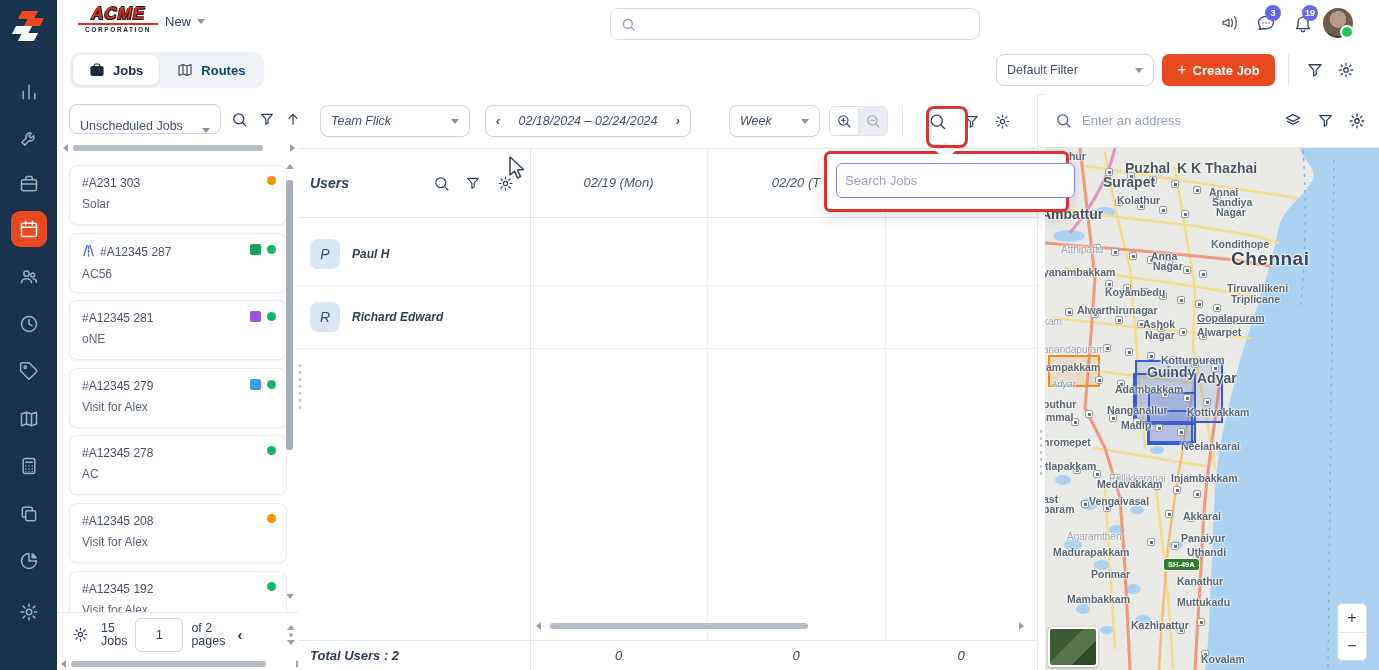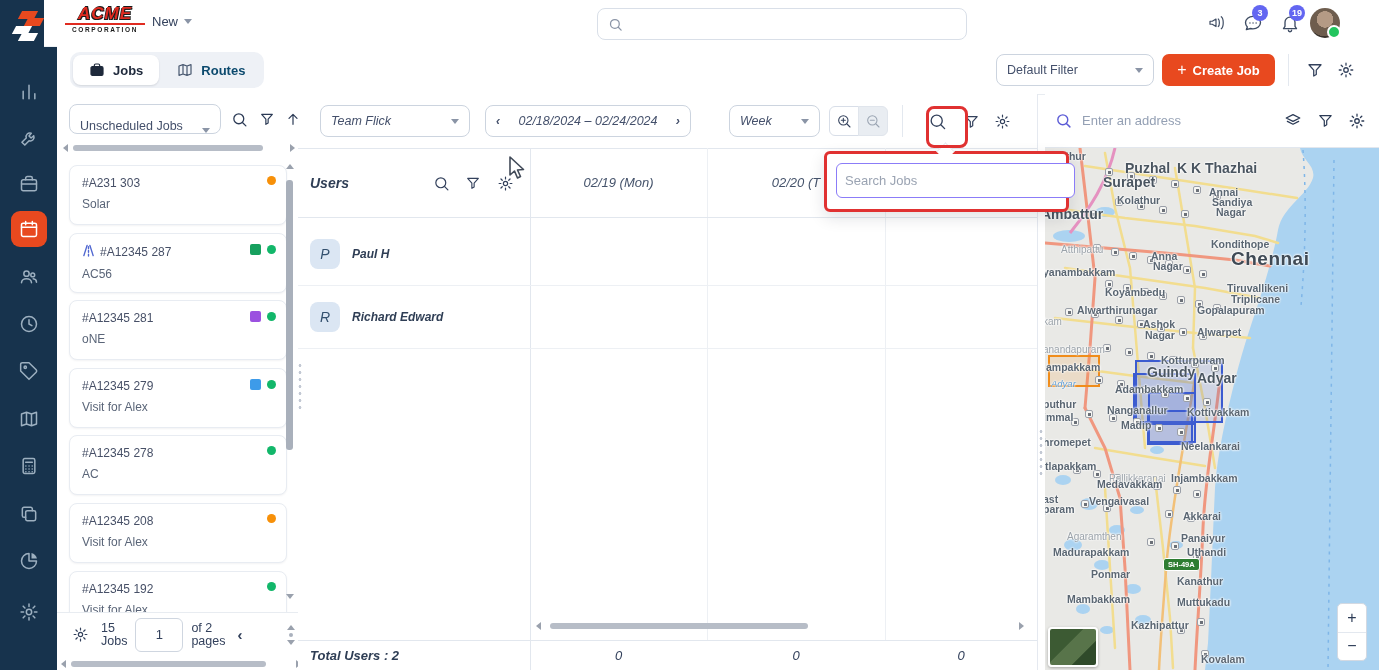--- a/index.html
+++ b/index.html
@@ -11,21 +11,21 @@
   
   .sidebar{position:absolute;left:0;top:0;width:57px;height:670px;background:#17334d;}
   .side-logo{position:absolute;left:10px;top:7px;width:36px;height:36px;}
   .side-logo i{position:absolute;width:16px;height:8px;transform:skewX(-28deg);}
   .nav-ic{position:absolute;left:50%;transform:translate(-50%,-50%);width:36px;height:36px;border-radius:9px;display:flex;align-items:center;justify-content:center;}
   .nav-ic svg{stroke:#9db0c0;fill:none;stroke-width:1.8;stroke-linecap:round;stroke-linejoin:round;}
   .nav-ic.active{background:#e8491f;}
   .nav-ic.active svg{stroke:#fff;}
 
   
-  .topbar{position:absolute;left:44px;top:0;width:1148px;height:46px;background:#fff;border-bottom:1px solid #eef1f4;}
+  .topbar{position:absolute;left:57px;top:0;width:1148px;height:46px;background:#fff;border-bottom:1px solid #eef1f4;}
   .brand{position:absolute;left:21px;top:5px;width:80px;text-align:center;}
   .brand .l1{font-size:17px;font-weight:900;font-style:italic;color:#e02b20;letter-spacing:1px;line-height:18px;text-shadow:1px 1px 0 #1a1a1a,-1px 1px 0 #1a1a1a,1px -1px 0 #1a1a1a;}
   .brand .l2{font-size:6.5px;font-weight:bold;color:#1a1a1a;letter-spacing:1.6px;border-top:2px solid #e02b20;padding-top:1px;line-height:7px;}
   .ws{position:absolute;left:108px;top:14px;display:flex;align-items:center;gap:6px;font-size:13px;color:#33415c;cursor:default;}
   .caret{width:0;height:0;border-left:4px solid transparent;border-right:4px solid transparent;border-top:5px solid #8a94a6;}
   .gsearch{position:absolute;left:553px;top:8px;width:348px;height:30px;border:1px solid #d9dfe8;border-radius:8px;display:flex;align-items:center;padding:0 10px;gap:8px;background:#fff;}
   .gsearch input{border:0;outline:0;flex:1;font-size:13px;color:#33415c;font-family:inherit;background:transparent;}
   .gsearch input::placeholder{color:#94a0b4;}
   .hd-ic{position:absolute;top:10px;width:26px;height:26px;display:flex;align-items:center;justify-content:center;}
   .hd-ic svg{stroke:#3e4c63;fill:none;stroke-width:1.6;stroke-linecap:round;stroke-linejoin:round;}
@@ -684,21 +684,21 @@
           <span class="mlabel gray" style="left: 16px; top: 96px;">Atthipattu</span>
           <span class="mlabel" style="left: -2px; top: 118px;">yanambakkam</span>
           <span class="mlabel" style="left: 106px; top: 102px;">Anna</span>
           <span class="mlabel" style="left: 108px; top: 112px;">Nagar</span>
           <span class="mlabel" style="left: 166px; top: 90px;">Kondithope</span>
           <span class="mlabel big" style="left: 186px; top: 100px;">Chennai</span>
           <span class="mlabel" style="left: 60px; top: 138px;">Koyambedu</span>
           <span class="mlabel" style="left: 182px; top: 134px;">Tiruvallikeni</span>
           <span class="mlabel" style="left: 186px; top: 145px;">Triplicane</span>
           <span class="mlabel" style="left: 32px; top: 156px;">Alwarthirunagar</span>
-          <span class="mlabel" style="left: 152px; top: 156px;">Gopalapuram</span>
+          <span class="mlabel" style="left: 152px; top: 164px; text-decoration: underline;">Gopalapuram</span>
           <span class="mlabel" style="left: 98px; top: 170px;">Ashok</span>
           <span class="mlabel" style="left: 100px; top: 181px;">Nagar</span>
           <span class="mlabel" style="left: 152px; top: 178px;">Alwarpet</span>
           <span class="mlabel gray" style="left: -2px; top: 168px;">kam</span>
           <span class="mlabel gray" style="left: -2px; top: 196px;">anandapuram</span>
           <span class="mlabel" style="left: 116px; top: 206px;">Kotturpuram</span>
           <span class="mlabel" style="left: 1px; top: 213px;">ampakkam</span>
           <span class="mlabel water" style="left: 6px; top: 230px;">Adyar</span>
           <span class="mlabel med" style="left: 102px; top: 216px;">Guindy</span>
           <span class="mlabel med" style="left: 152px; top: 222px;">Adyar</span>

